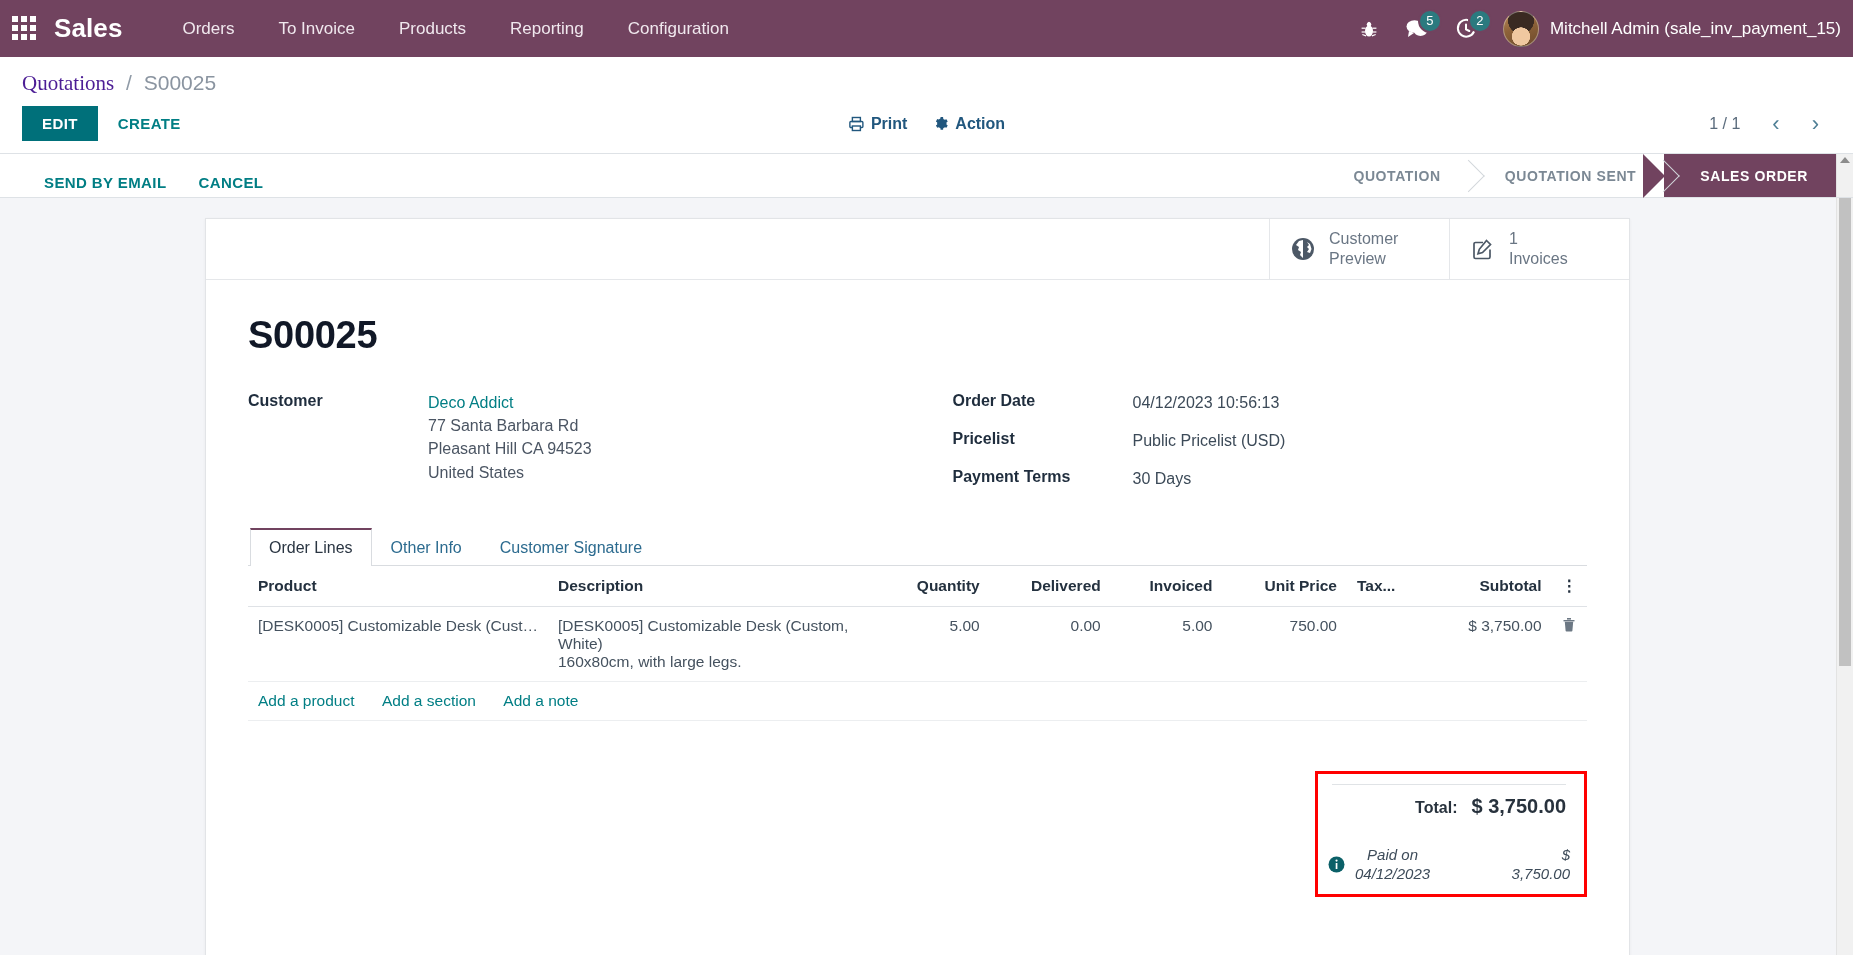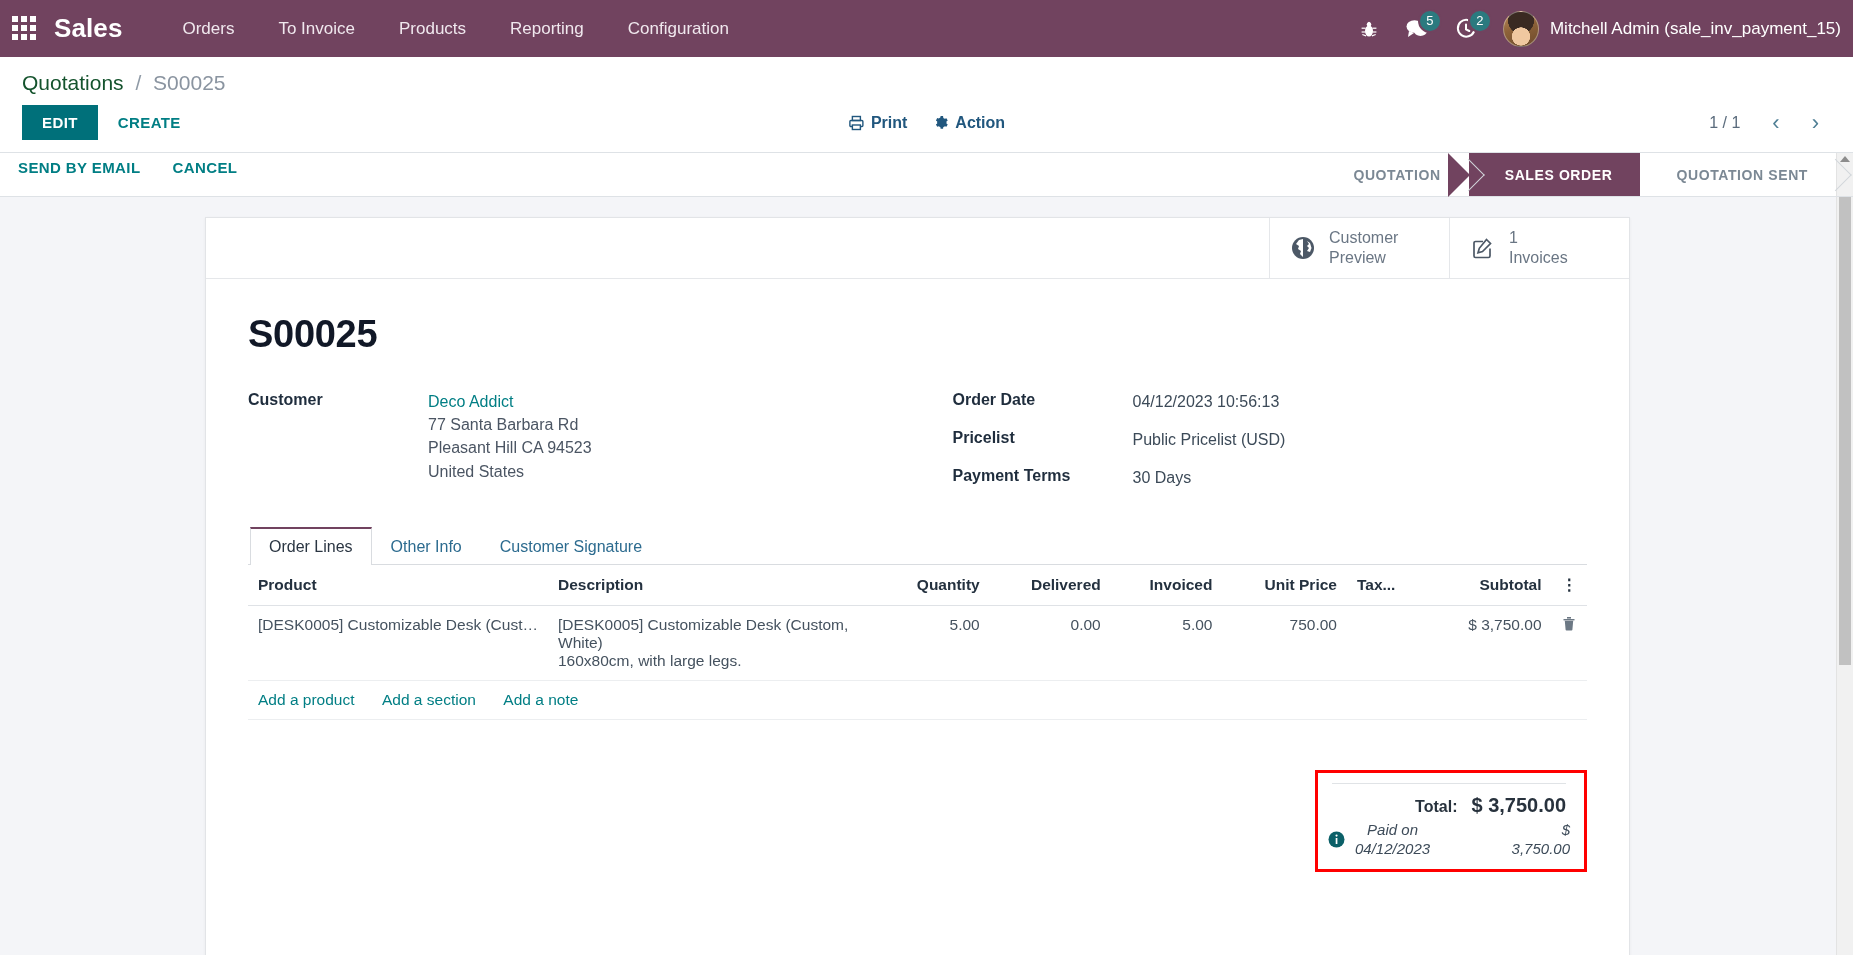--- a/index.html
+++ b/index.html
@@ -83,21 +83,21 @@
   .control-panel {
     background: #ffffff;
     border-bottom: 1px solid #dee2e6;
     padding: 10px 18px 0 18px;
   }
   .breadcrumb {
     font-size: 21px;
     padding: 4px 0 10px 4px;
     white-space: nowrap;
   }
-  .bc-link { color: #14532d; cursor: pointer; }
+  .bc-link { color: #4c1d95; cursor: pointer; font-family: Liberation Serif, serif; }
   .bc-sep { color: #8f9aa6; margin: 0 6px; }
   .bc-current { color: #8a94a0; }
 
   .cp-row {
     display: flex;
     align-items: center;
     padding: 0 4px 12px 4px;
     position: relative;
     min-height: 42px;
   }
@@ -157,21 +157,21 @@
   }
 
   
   .statusbar-row {
     display: flex;
     align-items: stretch;
     background: #fff;
     border-bottom: 1px solid #dee2e6;
     height: 44px;
   }
-  .sb-left { display: flex; align-items: flex-start; padding-left: 4px; gap: 4px; }
+  .sb-left { display: flex; align-items: flex-end; padding-left: 30px; gap: 4px; }
   .sb-btn {
     background: none; border: none;
     color: #017e84;
     font-size: 15px;
     font-weight: 600;
     letter-spacing: .4px;
     cursor: pointer;
     padding: 6px 14px;
   }
   .statusbar {
@@ -400,21 +400,21 @@
     font-size: 20px;
     font-weight: 700;
     color: #28323d;
     padding-right: 4px;
   }
   .total-label { font-size: 16px; font-weight: 700; color: #28323d; }
   .paid-row {
     display: flex;
     align-items: center;
     gap: 10px;
-    margin-top: 3px;
+    margin-top: 27px;
     font-style: italic;
     color: #3d4b59;
     font-size: 15px;
   }
   .info-ic { flex: none; color:#0b6068; display:flex; align-items:center; }
   .paid-grid {
     display: flex;
     flex: 1;
     justify-content: space-between;
     gap: 10px;
@@ -528,22 +528,22 @@
   </div>
 </div>
 
 <div class="statusbar-row">
   <div class="sb-left">
     <button class="sb-btn">SEND BY EMAIL</button>
     <button class="sb-btn">CANCEL</button>
   </div>
   <div class="statusbar">
     <div class="sb-stage">QUOTATION</div>
+    <div class="sb-stage">QUOTATION SENT</div>
     <div class="sb-stage active">SALES ORDER</div>
-    <div class="sb-stage">QUOTATION SENT</div>
   </div>
   <div class="sb-scroll-cap">
     <div class="up-arrow"></div>
   </div>
 </div>
 
 <div class="content-wrap">
   <div class="content-scroll">
     <div class="sheet-outer">
 

